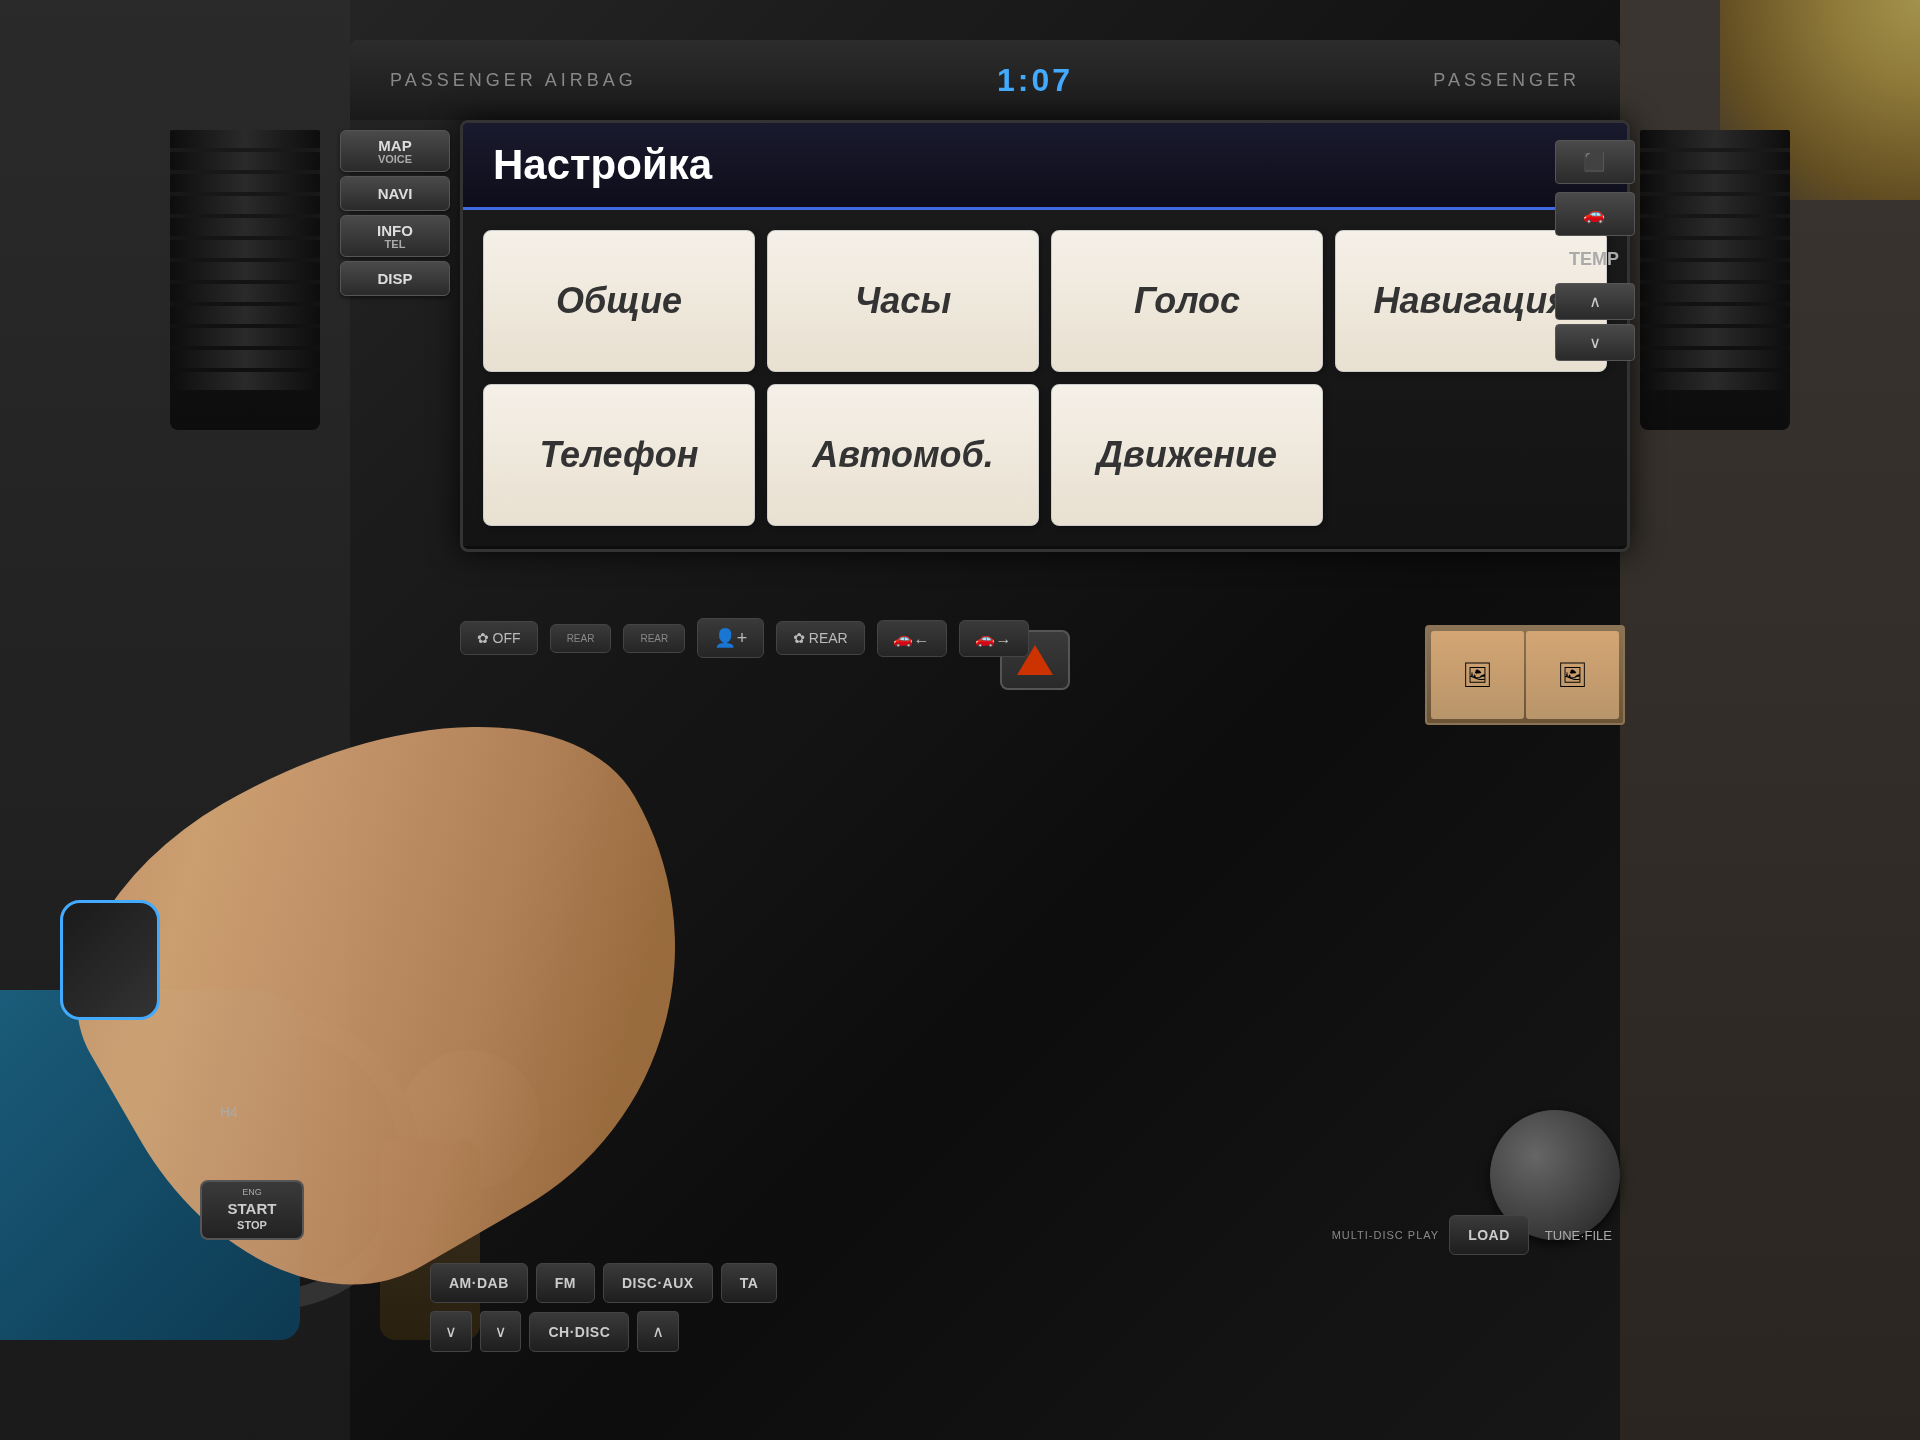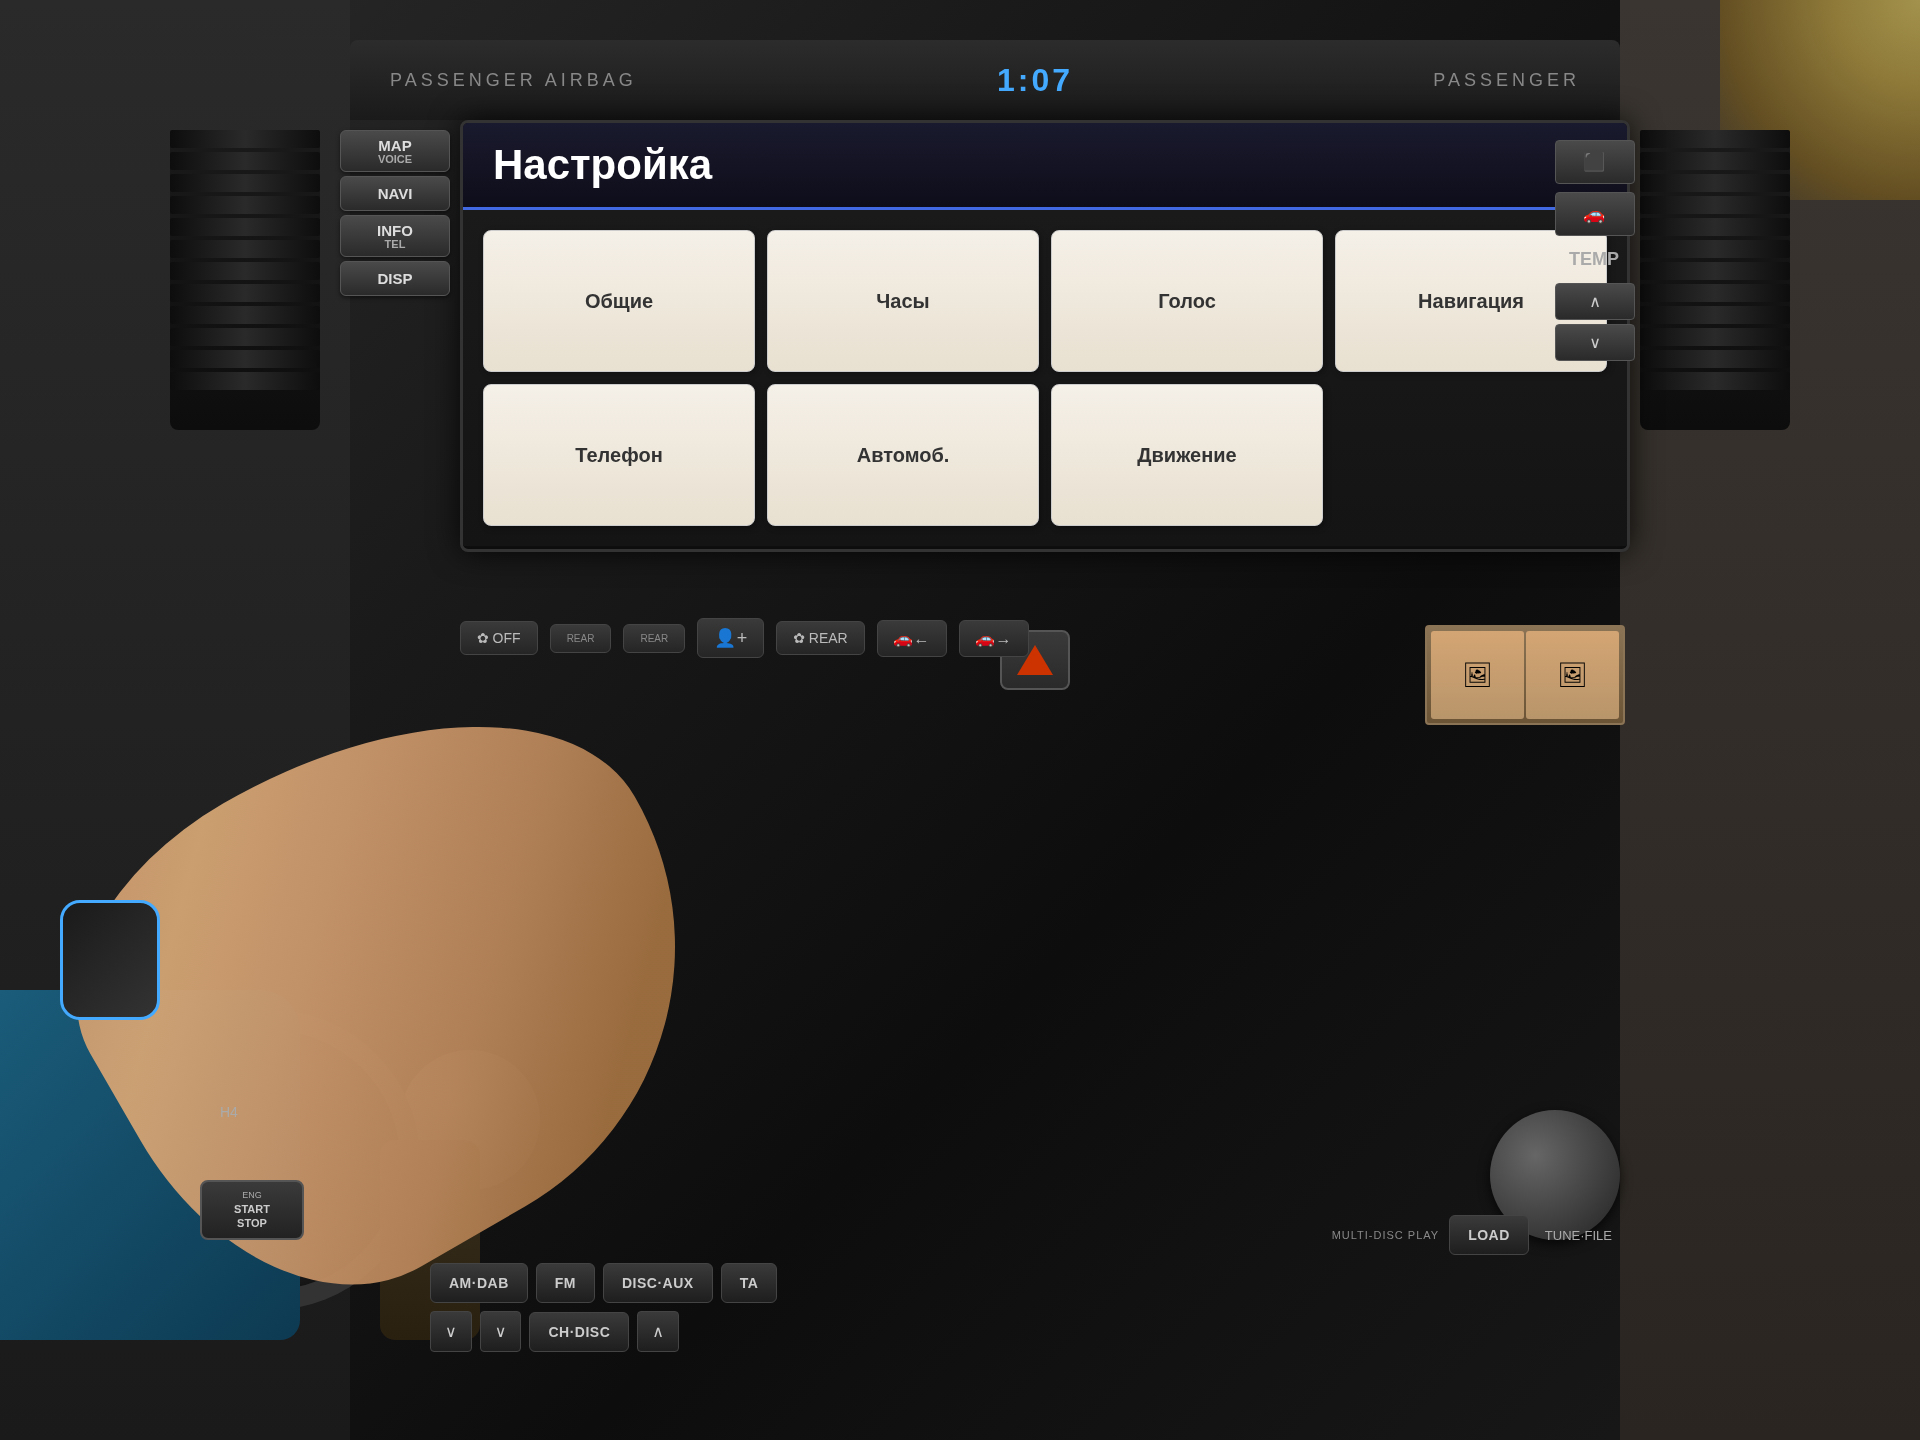--- a/index.html
+++ b/index.html
@@ -114,23 +114,24 @@
       border-radius: 8px;
       display: flex;
       align-items: center;
       justify-content: center;
       cursor: pointer;
       box-shadow: 2px 2px 6px rgba(0,0,0,0.3);
       transition: background 0.1s;
     }
 
     .menu-button span {
-      font-size: 20px;
+      font-size: 36px;
       font-weight: bold;
       color: #333;
+      font-style: italic;
     }
 
     
     .right-controls {
       position: absolute;
       top: 140px;
       right: 285px;
       display: flex;
       flex-direction: column;
       gap: 8px;
@@ -652,21 +653,21 @@
 
   <div class="steering-wheel-area">
     <div class="steering-ring"></div>
   </div>
 
   <div class="gear-area"></div>
 
   <div class="push-start">
     <div class="push-start-text">
       <div style="font-size:9px;color:#aaa;">ENG</div>
-      <div style="color:#ccc;font-size:11px;font-weight:bold;">START</div>
+      <div style="color:#ccc;font-size:15px;font-weight:bold;">START</div>
       <div style="color:#ccc;font-size:11px;font-weight:bold;">STOP</div>
     </div>
   </div>
 
   <div style="position:absolute; bottom:320px; left:220px; color:#aaa; font-size:14px; z-index:26;">H4</div>
 
   <div class="sleeve"></div>
 
   <div class="hand-overlay"></div>
 

